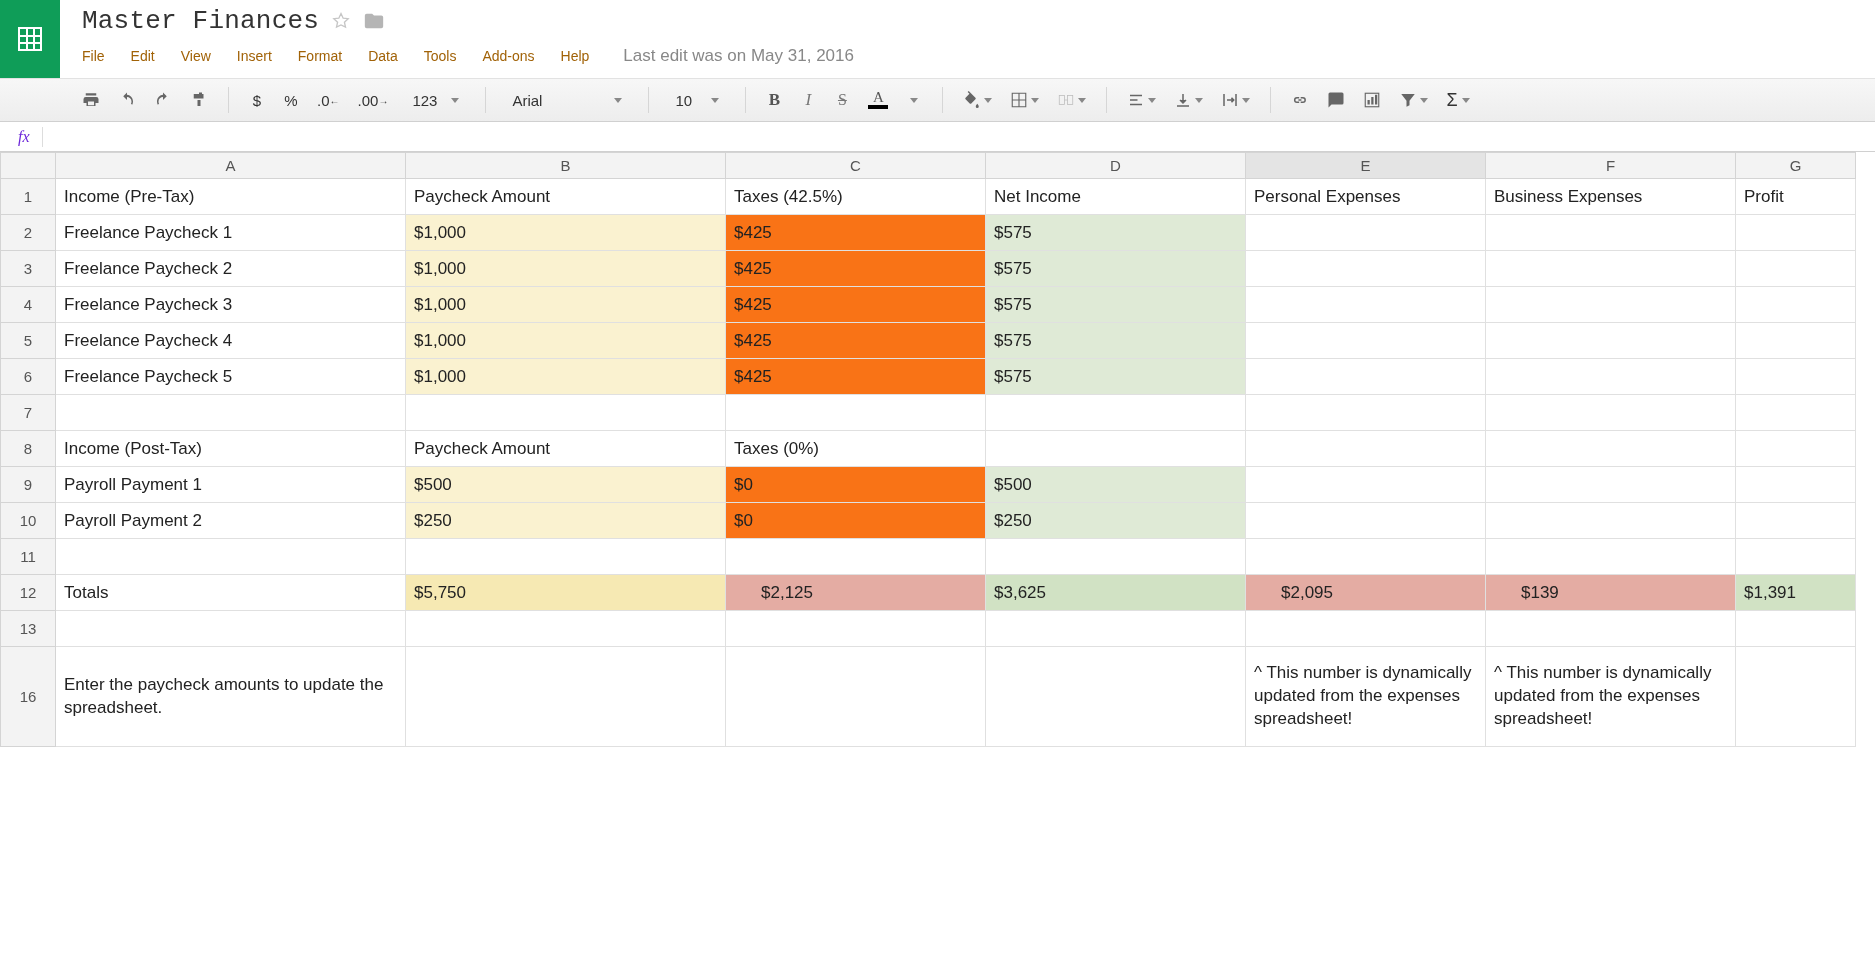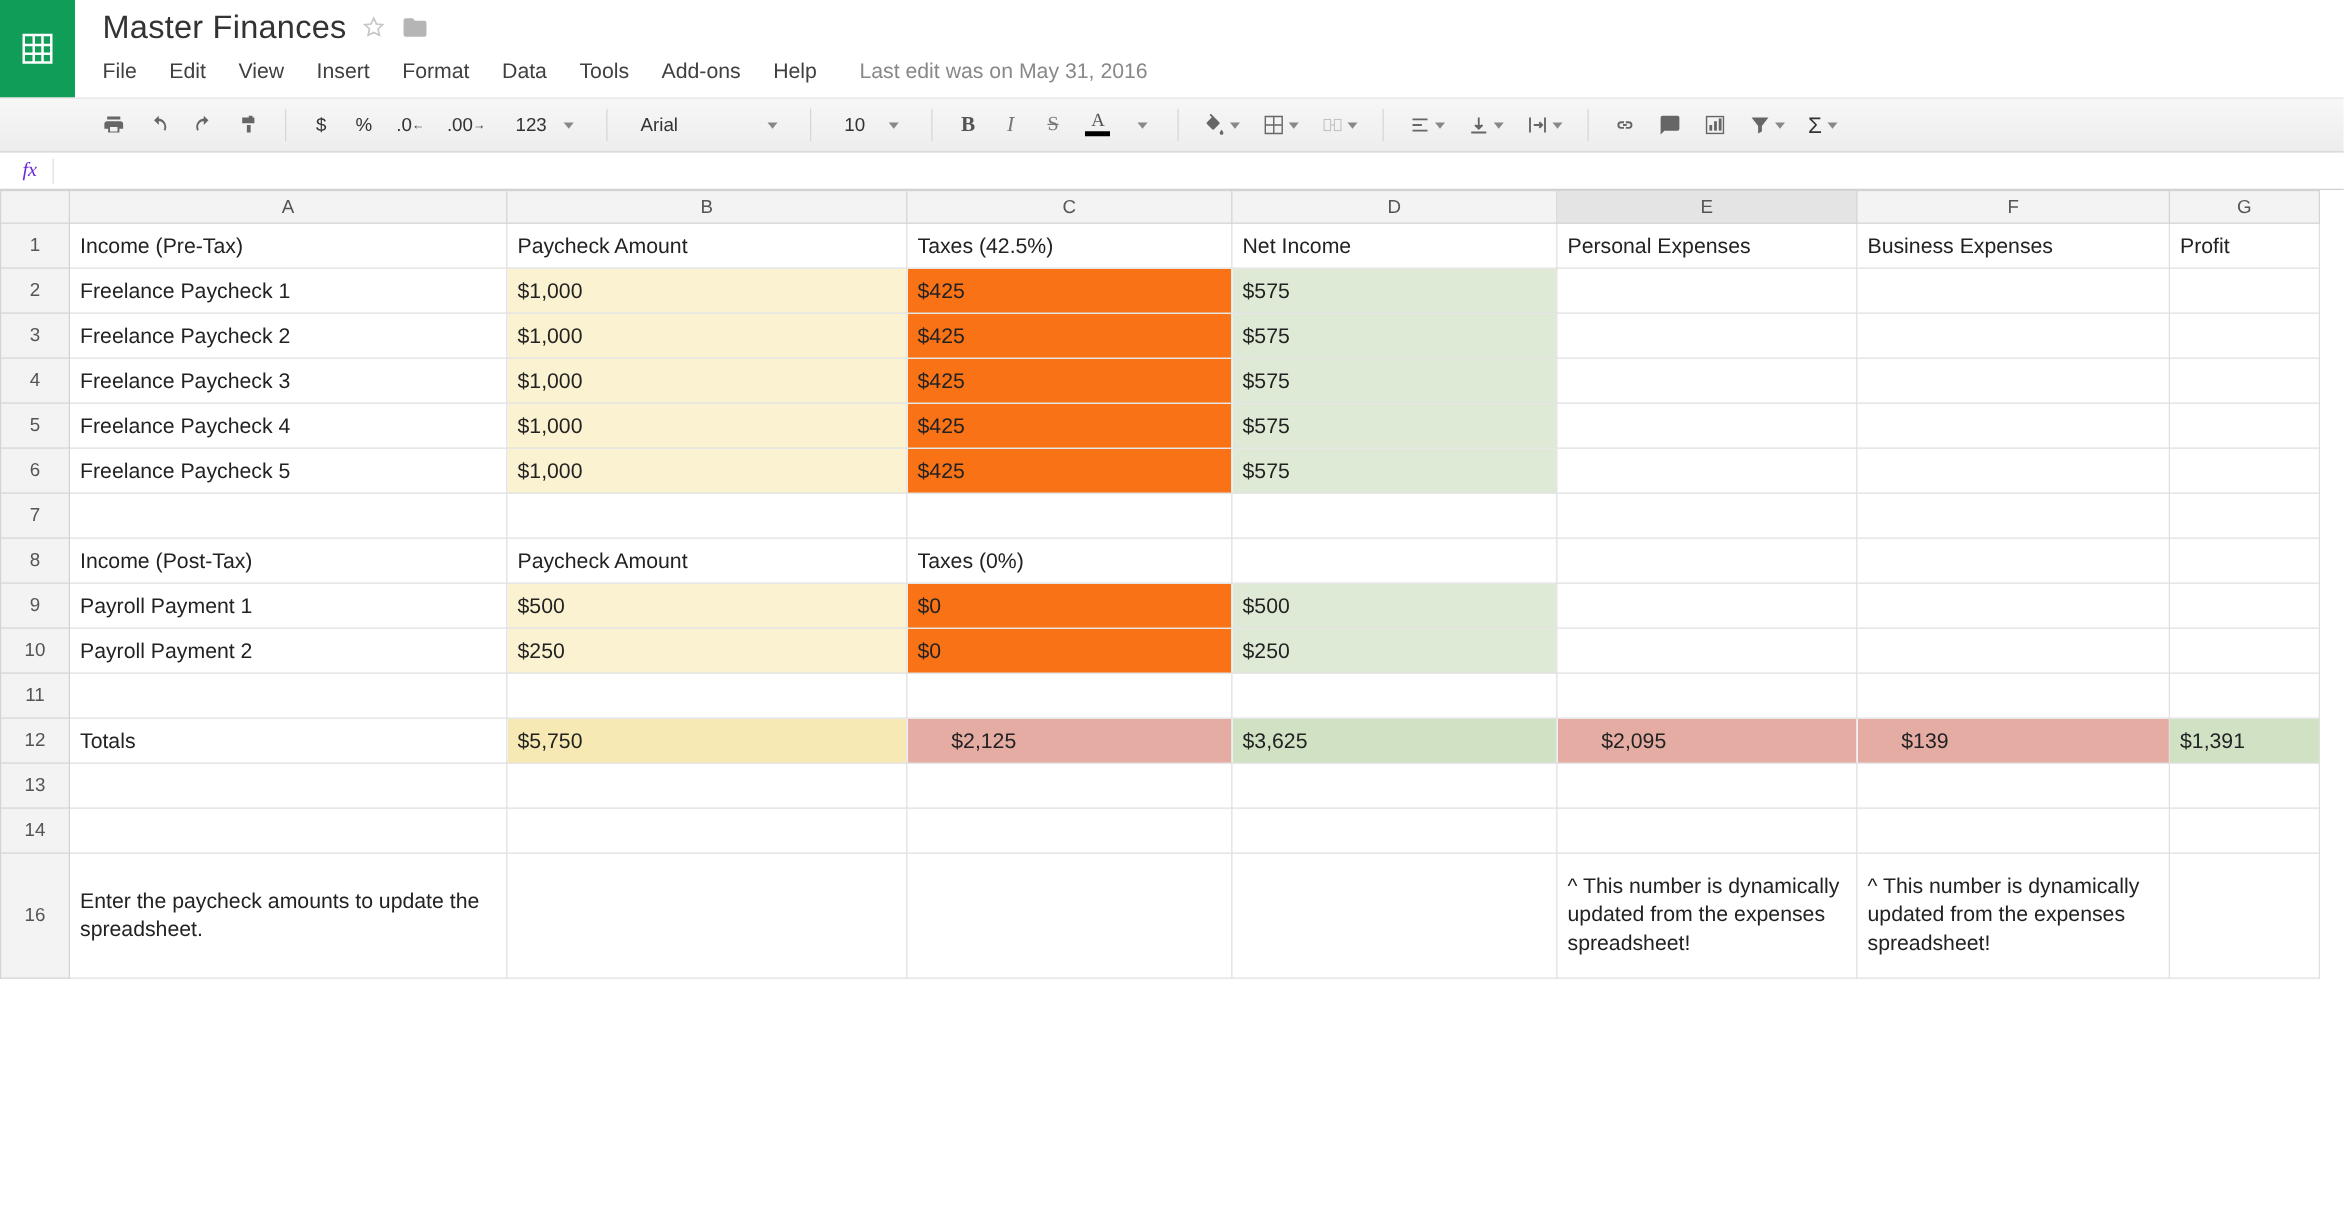--- a/index.html
+++ b/index.html
@@ -3,25 +3,25 @@
 <meta charset="utf-8">
 <style>
   * { box-sizing: border-box; margin: 0; padding: 0; }
   body { font-family: Arial, Helvetica, sans-serif; font-size: 13px; color: #222; background: #fff; overflow: hidden; }
   .app { width: 1875px; height: 970px; display: flex; flex-direction: column; }
   
   .titlebar { display: flex; align-items: flex-start; height: 78px; }
   .logo { width: 60px; height: 78px; background: #0f9d58; display: flex; align-items: center; justify-content: center; }
   .logo svg { fill: #fff; }
   .title-area { flex: 1; padding: 6px 18px 0 22px; }
-  .title-row { display: flex; align-items: center; gap: 12px; }
+  .title-row { display: flex; align-items: center; gap: 12px; font-family: Liberation Mono, monospace; }
   .doc-title { font-size: 26px; color: #333; font-weight: 400; letter-spacing: .2px; }
   .star-icon, .folder-icon { color: #bbb; display: inline-flex; }
   .menubar { display: flex; gap: 26px; padding-top: 10px; align-items: center; }
-  .menubar .menu-item { font-size: 17px; color: #404040; cursor: pointer; }
+  .menubar .menu-item { font-size: 14px; color: #a16207; cursor: pointer; }
   .menubar .edit-info { color: #888; font-size: 17px; margin-left: 8px; }
   
   .toolbar { height: 44px; background: linear-gradient(#f7f7f7,#ededed); border-top:1px solid #e2e2e2; border-bottom:1px solid #d0d0d0; display:flex; align-items:center; padding: 0 18px 0 78px; gap: 10px; }
   .tb-btn { min-width: 24px; height: 28px; display:inline-flex; align-items:center; justify-content:center; color:#555; padding:0 4px; cursor:pointer; border-radius:2px; }
   .tb-sep { width:1px; height:26px; background:#d6d6d6; margin: 0 6px; }
   .tb-text { font-size:15px; color:#333; }
   .tb-select { display:inline-flex; align-items:center; gap:14px; padding:0 10px; height:28px; cursor:pointer;}
   .tb-caret { width:0;height:0;border-left:4px solid transparent;border-right:4px solid transparent;border-top:5px solid #888; }
   .tb-font { width:130px; justify-content:space-between; }
   .tb-size { width:64px; justify-content:space-between; }
@@ -388,30 +388,20 @@
         <tr>
             <td class="rownum">13</td>
           <td></td>
             <td></td>
             <td></td>
             <td></td>
             <td></td>
             <td></td>
             <td></td>
           </tr>
-        <tr>
-            <td class="rownum">14</td>
-          <td></td>
-            <td></td>
-            <td></td>
-            <td></td>
-            <td></td>
-            <td></td>
-            <td></td>
-          </tr>
         <tr class="tall">
             <td class="rownum">16</td>
           <td class="bold note">Enter the paycheck amounts to update the spreadsheet.</td>
           <td></td>
             <td></td>
             <td></td>
           <td class="bold note">^ This number is dynamically updated from the expenses spreadsheet!</td>
           <td class="bold note">^ This number is dynamically updated from the expenses spreadsheet!</td>
           <td></td>
           </tr>

